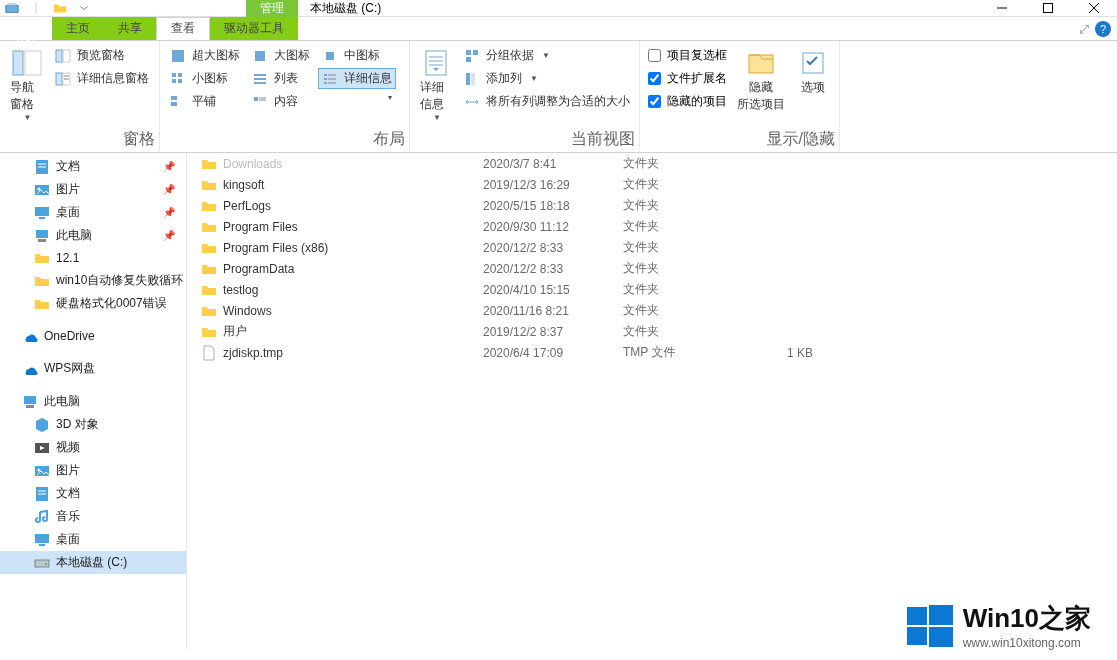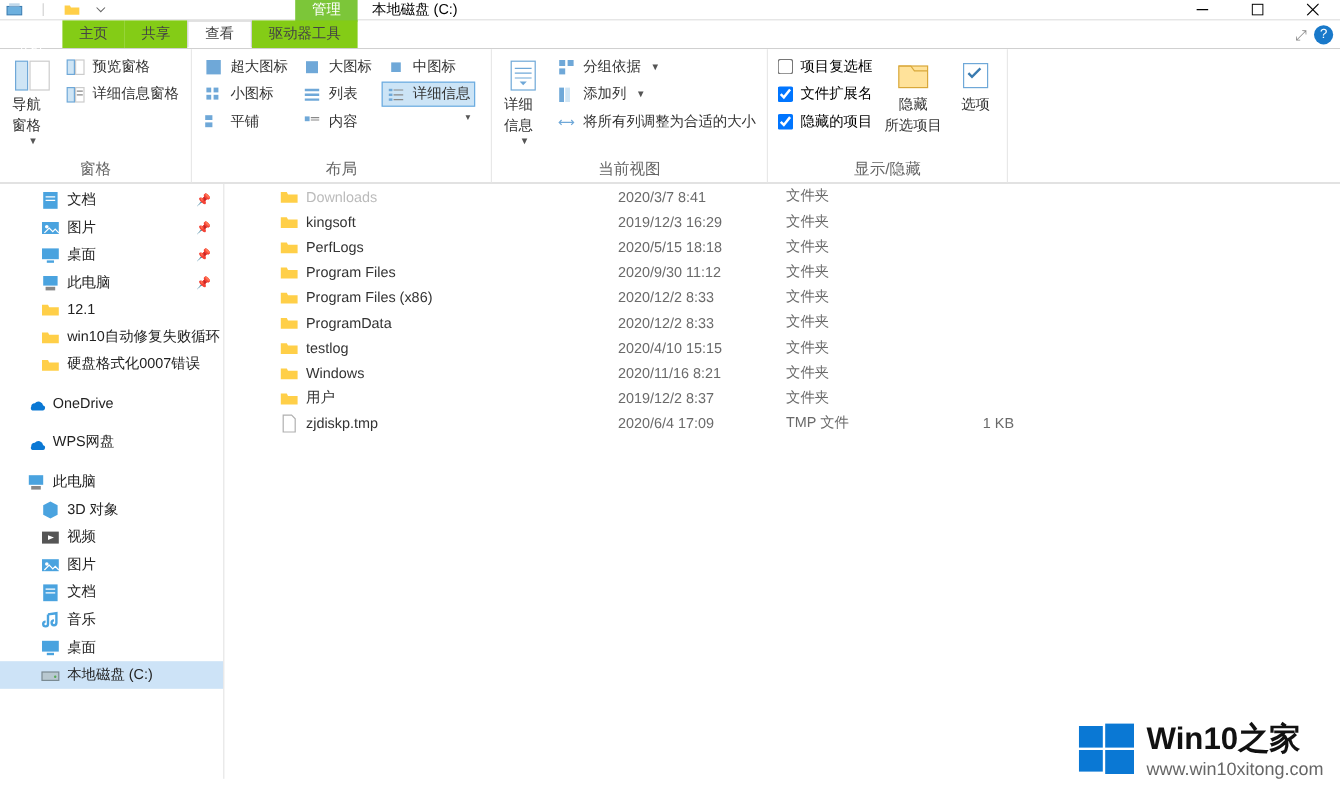--- a/index.html
+++ b/index.html
@@ -21,53 +21,53 @@
 .tab { padding: 0 14px; display: flex; align-items: center; font-size: 12px; color: #444; background: #84cc16; }
 .tab.file { background: #1979ca; color: #fff; margin-top: 24px; }
 .tab.active { border: 1px solid #d0d0d0; border-bottom: 1px solid #fff; background: #fff; }
 .tabstrip-right { margin-left: auto; display: flex; align-items: center; padding-right: 6px; gap: 6px; }
 .help-icon { width: 16px; height: 16px; background: #1979ca; color: #fff; border-radius: 50%; display: flex; align-items: center; justify-content: center; font-size: 11px; }
 
 
 .ribbon { height: 112px; display: flex; border-bottom: 1px solid #d0d0d0; background: #fff; }
 .ribbon-group { border-right: 1px solid #e8e8e8; display: flex; flex-direction: column; padding: 2px 4px 0 4px; }
 .ribbon-group-body { flex: 1; display: flex; align-items: flex-start; }
-.ribbon-group-label { text-align: center; font-size: 13px; color: #666; padding: 2px 0; }
+.ribbon-group-label { text-align: right; font-size: 16px; color: #666; padding: 2px 0; }
 .big-btn { display: flex; flex-direction: column; align-items: center; justify-content: center; padding: 4px 6px; gap: 0; font-size: 12px; color: #333; }
 .big-btn svg { width: 32px; height: 32px; }
 .stack { display: flex; flex-direction: column; gap: 2px; padding: 2px 2px; }
 .stack-item { display: flex; align-items: center; gap: 6px; padding: 2px 4px; font-size: 12px; color: #333; white-space: nowrap; }
 .stack-item.selected { background: #cce4f6; border: 1px solid #6cace0; padding: 1px 3px; }
 .stack-item svg, .stack-item .ico { width: 16px; height: 16px; flex: 0 0 16px; }
 .chev { font-size: 8px; color: #555; margin-left: 2px; }
 .chk { display: flex; align-items: center; gap: 6px; font-size: 12px; padding: 2px 2px; }
 .chk input { width: 13px; height: 13px; }
 
 
-.main { display: flex; height: calc(660px - 28px - 24px - 112px); gap: 32px; }
+.main { display: flex; height: calc(660px - 28px - 24px - 112px); }
 .sidebar { width: 187px; border-right: 1px solid #e5e5e5; overflow: hidden; padding-top: 2px; position: relative; }
 .tree-item { display: flex; align-items: center; gap: 6px; padding: 3px 4px 3px 22px; font-size: 12px; color: #222; white-space: nowrap; }
 .tree-item.indent2 { padding-left: 34px; }
 .tree-item.selected { background: #cde3f7; }
 .tree-item .ico { width: 16px; height: 16px; flex: 0 0 16px; }
 .pin { margin-left: auto; color: #888; font-size: 10px; margin-right: 6px; }
 
 .filelist { flex: 1; overflow: hidden; position: relative; }
 .row { display: flex; align-items: center; height: 21px; font-size: 12px; color: #333; }
 .row .ico { width: 16px; height: 16px; margin: 0 6px 0 14px; flex: 0 0 16px; }
 .c-name { flex: 0 0 260px; overflow: hidden; text-overflow: ellipsis; white-space: nowrap; }
 .c-date { flex: 0 0 140px; color: #6a6a6a; }
 .c-type { flex: 0 0 120px; color: #6a6a6a; }
 .c-size { flex: 0 0 80px; text-align: right; padding-right: 10px; color: #6a6a6a; }
 
 
-.watermark { position: absolute; right: 0; bottom: 0; display: flex; align-items: center; gap: 10px; background: #fff; padding: 10px 14px; }
+.watermark { position: absolute; right: 12px; bottom: 0; display: flex; align-items: center; gap: 10px; background: #fff; padding: 10px 14px; }
 .watermark .wtext { display:flex; flex-direction:column; align-items:flex-start; }
 .watermark .wtitle { font-size: 26px; font-weight: bold; color: #111; }
-.watermark .wurl { font-size: 15px; color: #666; }
+.watermark .wurl { font-size: 12px; color: #666; }
 .winlogo { width: 46px; height: 46px; }
 .winlogo rect { fill: #0a78d4; }
 
 
 .folder-ico { fill: #ffcf48; }
 .file-ico { fill: #fff; stroke: #b0b0b0; }
 </style>
 </head>
 <body>
 

